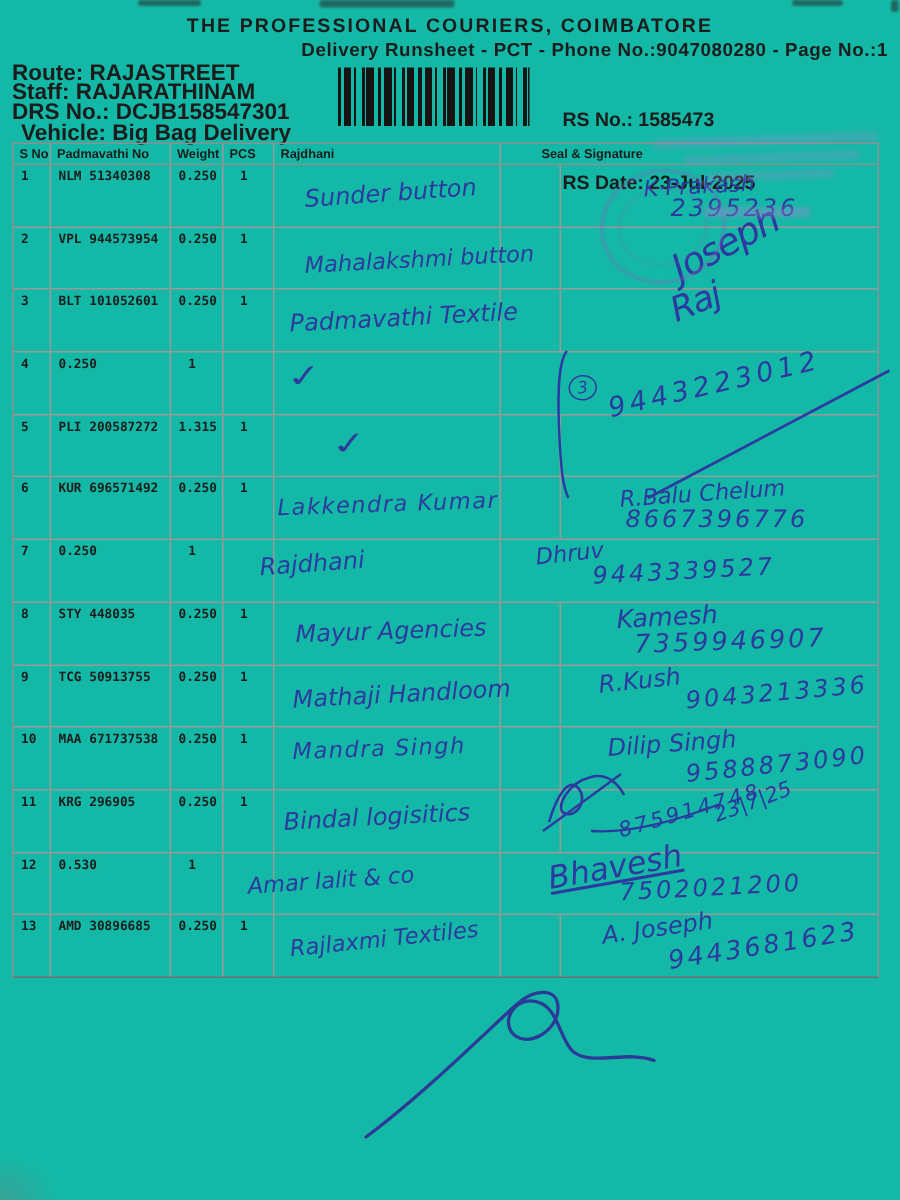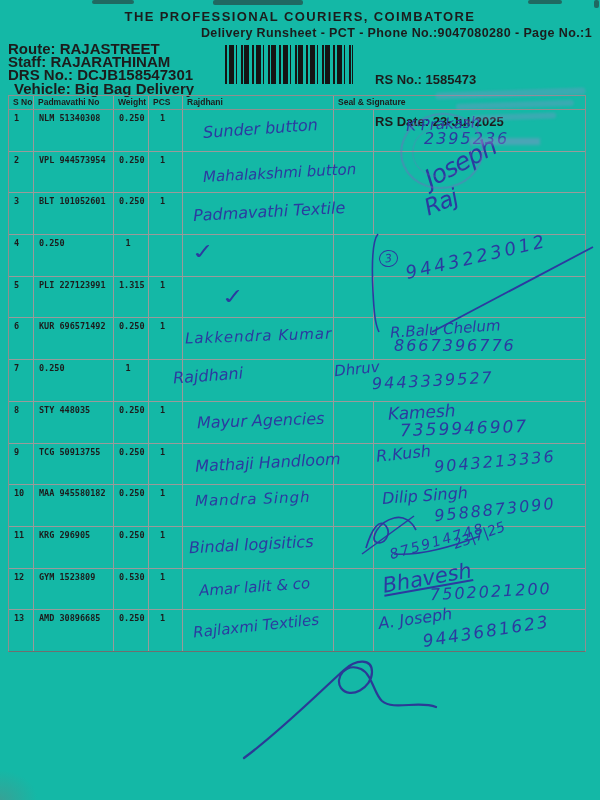--- a/index.html
+++ b/index.html
@@ -24,21 +24,21 @@
           #141414 4px 9px, transparent 9px 11px,
           #141414 11px 12px, transparent 12px 16px,
           #141414 16px 18px, transparent 18px 19px,
           #141414 19px 24px, transparent 24px 27px);}
   .rsblock{position:absolute;left:358px;top:45px;font-family:"Liberation Sans", sans-serif;
         font-size:13px;line-height:14px;font-weight:bold;white-space:pre;margin-left:17px;}
   
   .table{position:absolute;left:8px;top:95px;width:576px;border:1px solid #8f8f8f;border-bottom:1.6px solid #6f6f6f;}
   .trow{display:grid;grid-template-columns:25px 80px 35px 34px 151px 40px auto;}
   .trow > div{border-right:1px solid #9a9a9a;position:relative;}
-  .trow > div:last-child{border-right:none;}
+  .trow > div:last-child{border-right:none;margin-left:23px;}
   .thead{height:13px;border-bottom:1px solid #8f8f8f;
          font-family:"Liberation Sans", sans-serif;font-size:8.5px;font-weight:bold;}
   .thead > div{padding:1px 0 0 4px;white-space:nowrap;overflow:visible;}
   .thead .c-seal{text-align:center;}
   .rdata{height:40.7px;border-bottom:1px solid #9a9a9a;font-size:8.5px;font-weight:bold;}
   .trow:last-of-type{border-bottom:none;}
   .rdata .pc{padding:3px 0 0 5px;white-space:nowrap;}
   .rdata .c-pcs{text-align:center;padding-left:0;padding-right:6px;}
   
   .hw,.l1,.l2{position:absolute;font-family:"DejaVu Sans", sans-serif;font-style:italic;
@@ -184,21 +184,21 @@
       <div class="pc c-pcs">1</div>
       <div>
           <span class="hw check">✓</span>
         </div>
       <div></div>
       <div></div>
     </div>
 
     <div class="trow rdata r5">
       <div class="pc">5</div>
-      <div class="pc">PLI 227123991</div>
+      <div class="pc">PLI 200587272</div>
       <div class="pc">1.315</div>
       <div class="pc c-pcs">1</div>
       <div>
           <span class="hw check">✓</span>
         </div>
       <div></div>
       <div></div>
     </div>
 
     <div class="trow rdata r6">
@@ -255,21 +255,21 @@
         </div>
       <div></div>
       <div>
         <span class="l1">R.Kush</span>
         <span class="l2 digits">9043213336</span>
       </div>
     </div>
 
     <div class="trow rdata r10">
       <div class="pc">10</div>
-      <div class="pc">MAA 945580182</div>
+      <div class="pc">MAA 671737538</div>
       <div class="pc">0.250</div>
       <div class="pc c-pcs">1</div>
       <div>
           <span class="hw">Mandra Singh</span>
         </div>
       <div></div>
       <div>
         <span class="l1">Dilip Singh</span>
         <span class="l2 digits">9588873090</span>
       </div>
@@ -285,21 +285,20 @@
         </div>
       <div></div>
       <div>
         <span class="l1 digits">875914748</span>
         <span class="l2">23|7|25</span>
       </div>
     </div>
 
     <div class="trow rdata r12">
       <div class="pc">12</div>
-      <div class="pc">GYM 1523809</div>
       <div class="pc">0.530</div>
       <div class="pc c-pcs">1</div>
       <div>
           <span class="hw">Amar lalit &amp; co</span>
         </div>
       <div></div>
       <div>
         <span class="l1">Bhavesh</span>
         <span class="l2 digits">7502021200</span>
       </div>

